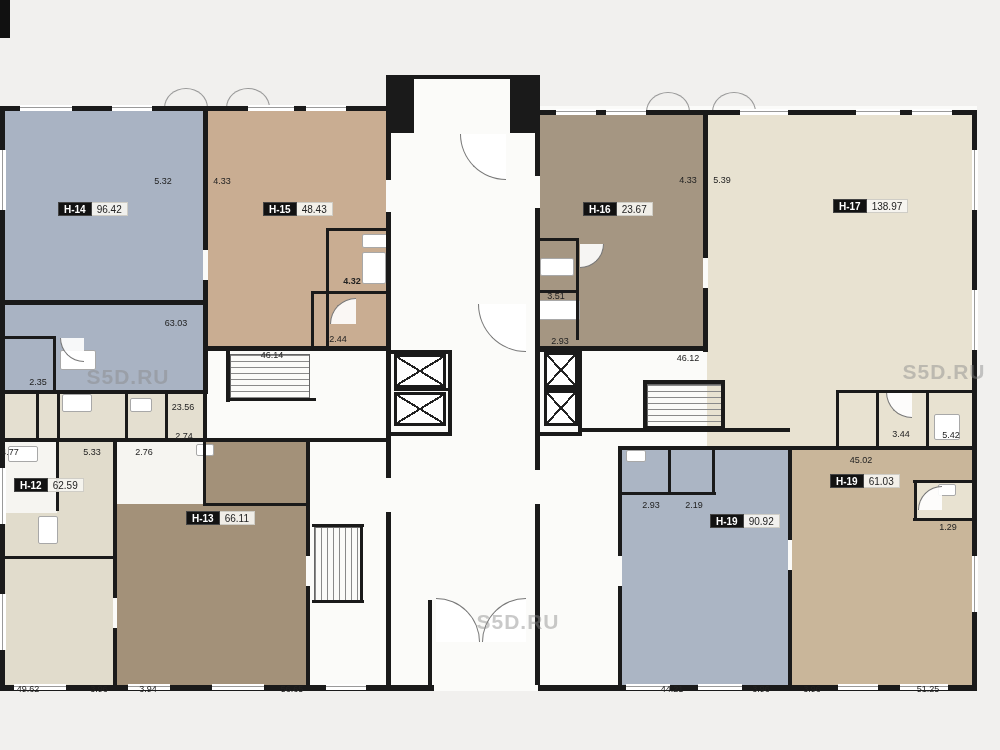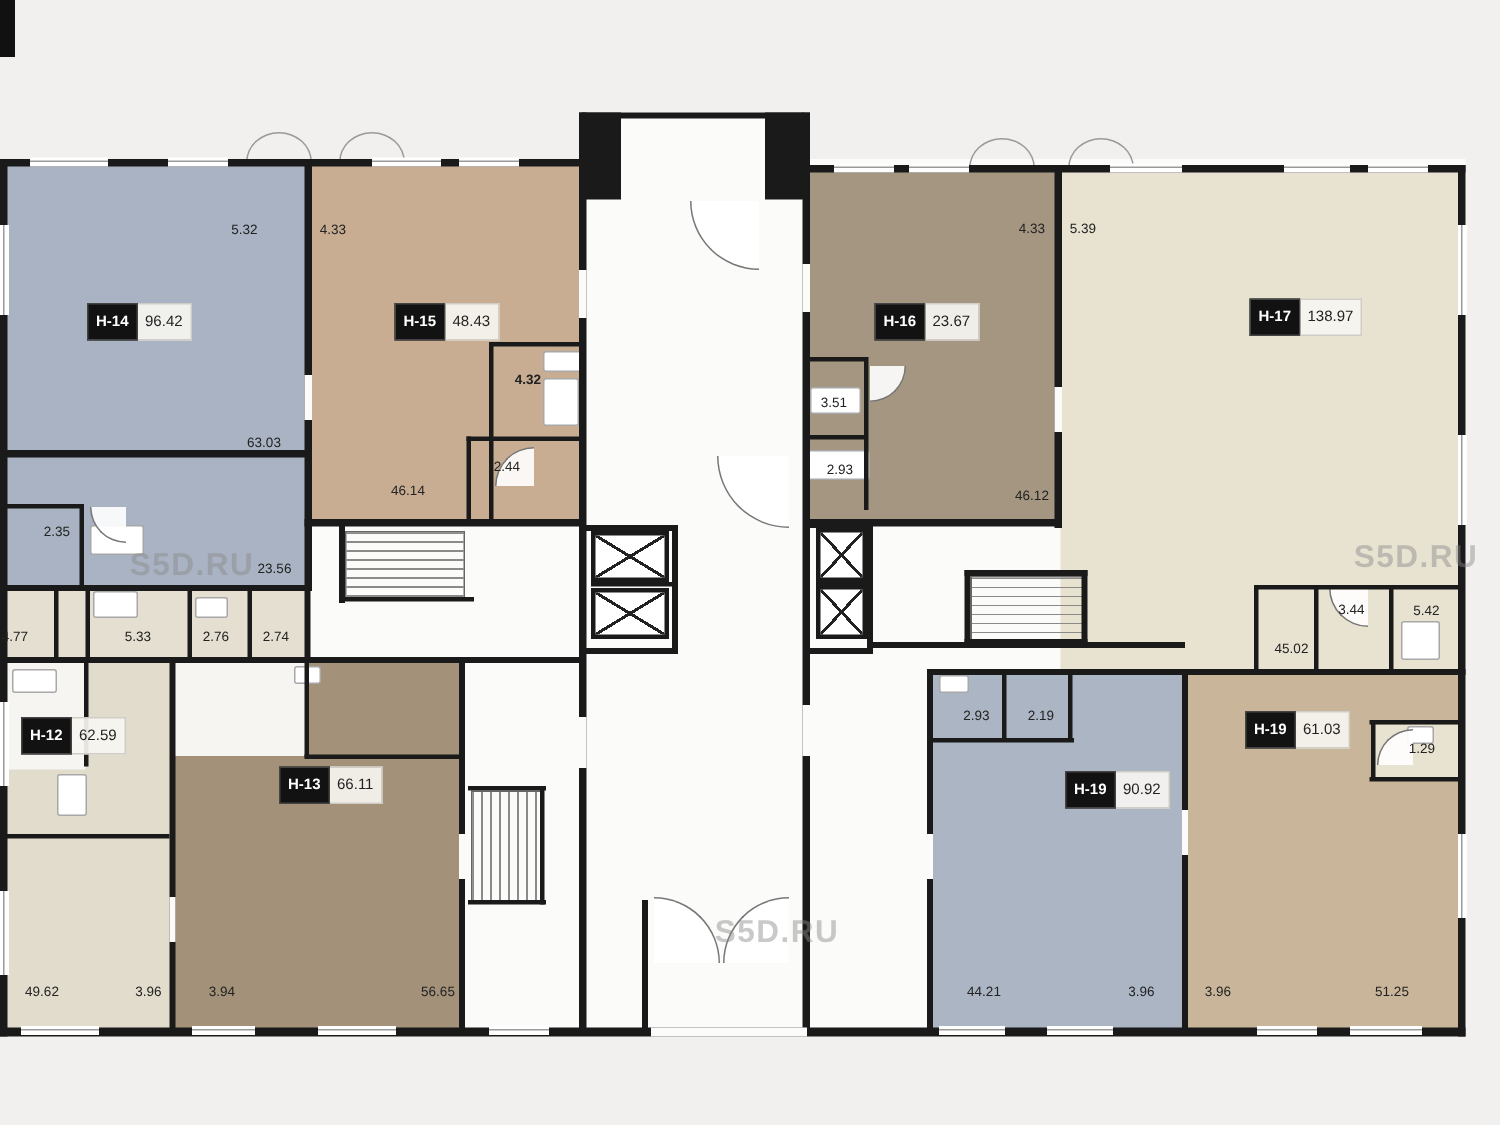--- a/index.html
+++ b/index.html
@@ -21,22 +21,22 @@
     background:repeating-linear-gradient(180deg,#8a8a8a 0 1px,transparent 1px 6px);}
   .hatchV{position:absolute;z-index:15;border:1px solid #666;
     background:repeating-linear-gradient(90deg,#8a8a8a 0 1px,transparent 1px 6px);}
   .arc{position:absolute;z-index:22;box-sizing:border-box;background:rgba(255,255,255,.9);}
   .arc.bl{border-left:1.5px solid #777;border-bottom:1.5px solid #777;border-radius:0 0 0 100%;}
   .arc.br{border-right:1.5px solid #777;border-bottom:1.5px solid #777;border-radius:0 0 100% 0;}
   .arc.tl{border-left:1.5px solid #777;border-top:1.5px solid #777;border-radius:100% 0 0 0;}
   .arc.tr{border-right:1.5px solid #777;border-top:1.5px solid #777;border-radius:0 100% 0 0;}
   .barc{position:absolute;z-index:8;border:1.5px solid #999;border-bottom:none;
         border-radius:50% 50% 0 0 / 100% 100% 0 0;box-sizing:border-box;}
-  .dim{position:absolute;z-index:40;font-size:9px;color:#222;transform:translate(-50%,-50%);white-space:nowrap;}
-  .badge{position:absolute;z-index:45;display:flex;align-items:stretch;height:25px;}
+  .dim{position:absolute;z-index:40;font-size:9px;color:#222;transform:translate(-50%,-50%);white-space:nowrap;margin-top:28px;}
+  .badge{position:absolute;z-index:45;display:flex;align-items:stretch;height:14px;}
   .badge .bid{background:#121212;color:#fff;font-weight:bold;font-size:10px;
               padding:3px 5px;display:flex;align-items:center;border:1px solid #444;}
   .badge .barea{background:rgba(246,245,241,.92);color:#222;font-size:10px;
               padding:3px 5px;display:flex;align-items:center;border:1px solid #cfcdc6;border-left:none;}
   .wm{position:absolute;z-index:50;font-size:21px;font-weight:600;letter-spacing:1px;
       color:rgba(135,135,135,.45);transform:translate(-50%,-50%);white-space:nowrap;}
   .corner{position:absolute;left:0;top:0;width:10px;height:38px;background:#111;z-index:60;}
 </style>
 </head>
 <body>
@@ -197,37 +197,37 @@
       <div class="dim" style="left: 222px; top: 153px;">4.33</div>
       <div class="dim" style="left: 176px; top: 295px;">63.03</div>
       <div class="dim" style="left: 272px; top: 327px;">46.14</div>
       <div class="dim" style="left: 338px; top: 311px;">2.44</div>
       <div class="dim" style="left: 352px; top: 253px; font-weight: bold;">4.32</div>
       <div class="dim" style="left: 38px; top: 354px;">2.35</div>
       <div class="dim" style="left: 183px; top: 379px;">23.56</div>
       <div class="dim" style="left: 10px; top: 424px;">4.77</div>
       <div class="dim" style="left: 92px; top: 424px;">5.33</div>
       <div class="dim" style="left: 144px; top: 424px;">2.76</div>
-      <div class="dim" style="left: 184px; top: 424px;">2.74</div>
+      <div class="dim" style="left: 184px; top: 408px;">2.74</div>
       <div class="dim" style="left: 556px; top: 268px;">3.51</div>
       <div class="dim" style="left: 560px; top: 313px;">2.93</div>
       <div class="dim" style="left: 688px; top: 330px;">46.12</div>
       <div class="dim" style="left: 688px; top: 152px;">4.33</div>
       <div class="dim" style="left: 722px; top: 152px;">5.39</div>
       <div class="dim" style="left: 901px; top: 406px;">3.44</div>
       <div class="dim" style="left: 951px; top: 407px;">5.42</div>
       <div class="dim" style="left: 861px; top: 432px;">45.02</div>
       <div class="dim" style="left: 651px; top: 477px;">2.93</div>
       <div class="dim" style="left: 694px; top: 477px;">2.19</div>
       <div class="dim" style="left: 948px; top: 499px;">1.29</div>
       <div class="dim" style="left: 28px; top: 661px;">49.62</div>
       <div class="dim" style="left: 99px; top: 661px;">3.96</div>
       <div class="dim" style="left: 148px; top: 661px;">3.94</div>
       <div class="dim" style="left: 292px; top: 661px;">56.65</div>
-      <div class="dim" style="left: 656px; top: 661px;">44.21</div>
+      <div class="dim" style="left: 672px; top: 661px;">44.21</div>
       <div class="dim" style="left: 761px; top: 661px;">3.96</div>
       <div class="dim" style="left: 812px; top: 661px;">3.96</div>
       <div class="dim" style="left: 928px; top: 661px;">51.25</div>
       <div class="badge" style="left: 58px; top: 202px;">
         <span class="bid">H-14</span>
         <span class="barea">96.42</span>
       </div>
       <div class="badge" style="left: 263px; top: 202px;">
         <span class="bid">H-15</span>
         <span class="barea">48.43</span>

